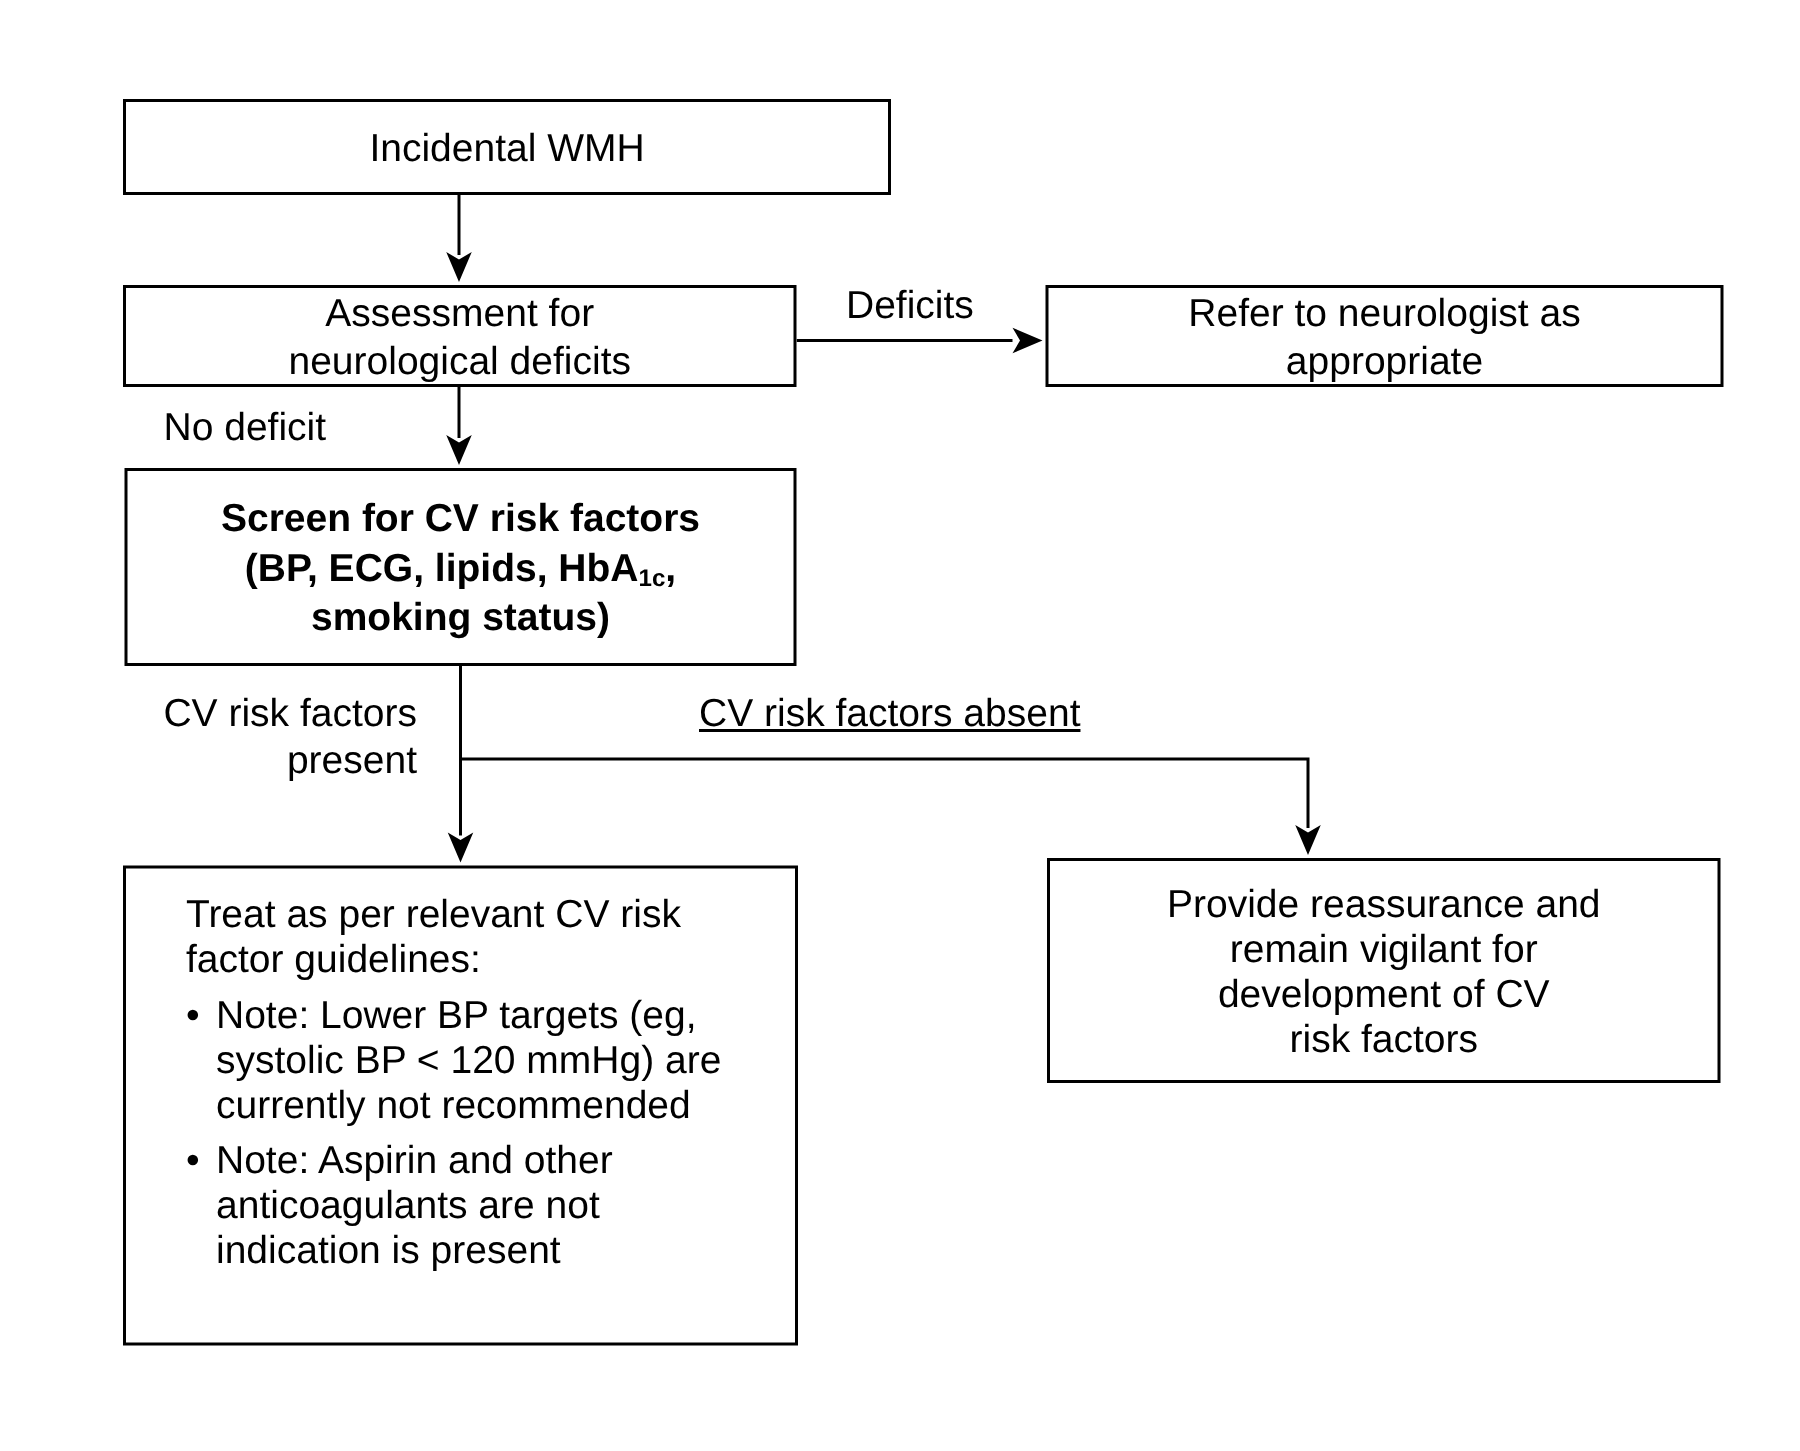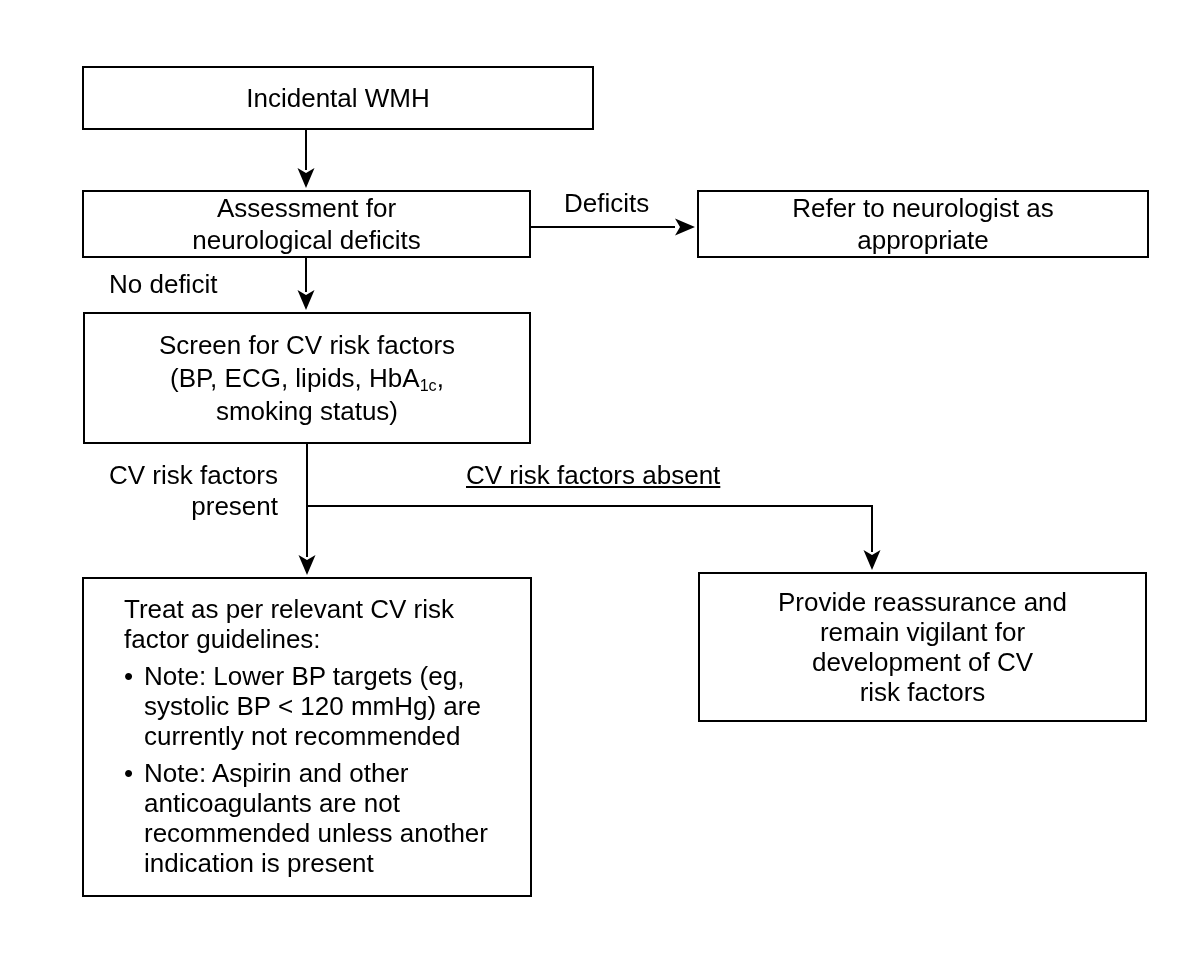--- a/index.html
+++ b/index.html
@@ -41,21 +41,21 @@
     flex-direction: column;
     justify-content: center;
     align-items: center;
     text-align: center;
     font-size: 26px;
     line-height: 32px;
   }
   #n-incidental { left: 82px;  top: 66px;  width: 512px; height: 64px; }
   #n-assessment { left: 82px;  top: 190px; width: 449px; height: 68px; }
   #n-refer      { left: 697px; top: 190px; width: 452px; height: 68px; }
-  #n-screen     { left: 83px;  top: 312px; width: 448px; height: 132px; line-height: 33px; }
+  #n-screen     { left: 83px;  top: 312px; width: 448px; height: 132px; line-height: 33px; font-weight: bold; }
   #n-reassure   { left: 698px; top: 572px; width: 449px; height: 150px; line-height: 30px; }
   #n-treat {
     left: 82px; top: 577px; width: 450px; height: 320px;
     justify-content: flex-start;
     align-items: flex-start;
     text-align: left;
     padding: 15px 22px 0 40px;
     line-height: 30px;
   }
   .sub {
@@ -135,21 +135,20 @@
     <div class="bullet">
       <span class="marker">•</span>
       <div>Note: Lower BP targets (eg,</div>
       <div>systolic BP &lt; 120 mmHg) are</div>
       <div>currently not recommended</div>
     </div>
     <div class="bullet">
       <span class="marker">•</span>
       <div>Note: Aspirin and other</div>
       <div>anticoagulants are not</div>
-      <div>recommended unless another</div>
       <div>indication is present</div>
     </div>
   </div>
 
   <div class="node" id="n-reassure">
     <div>Provide reassurance and</div>
     <div>remain vigilant for</div>
     <div>development of CV</div>
     <div>risk factors</div>
   </div>

